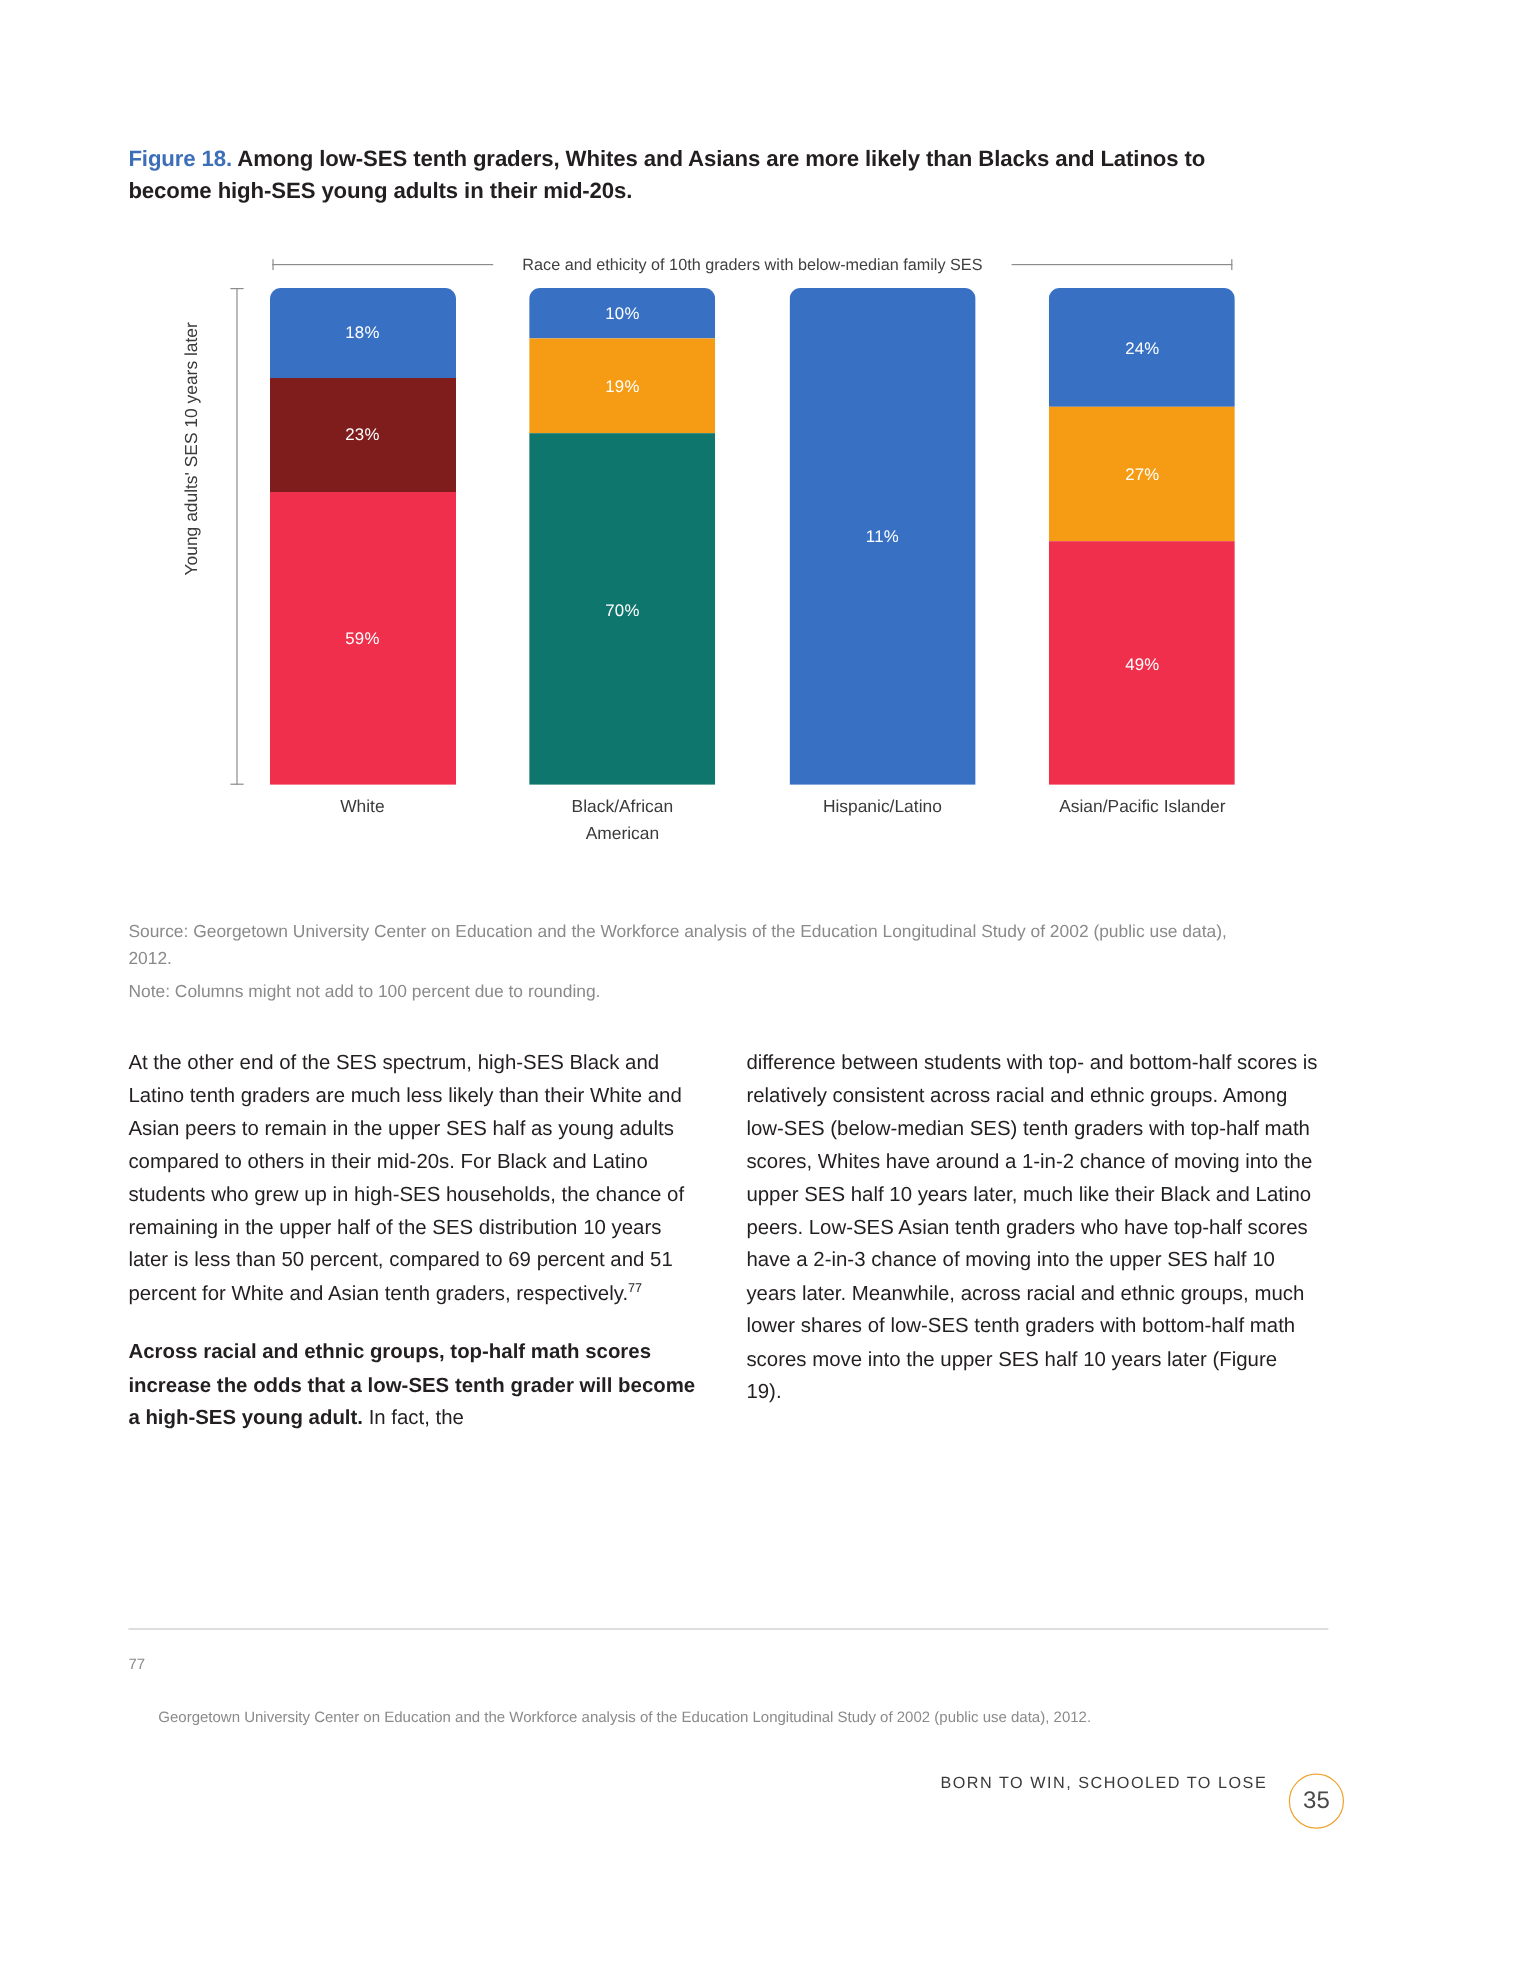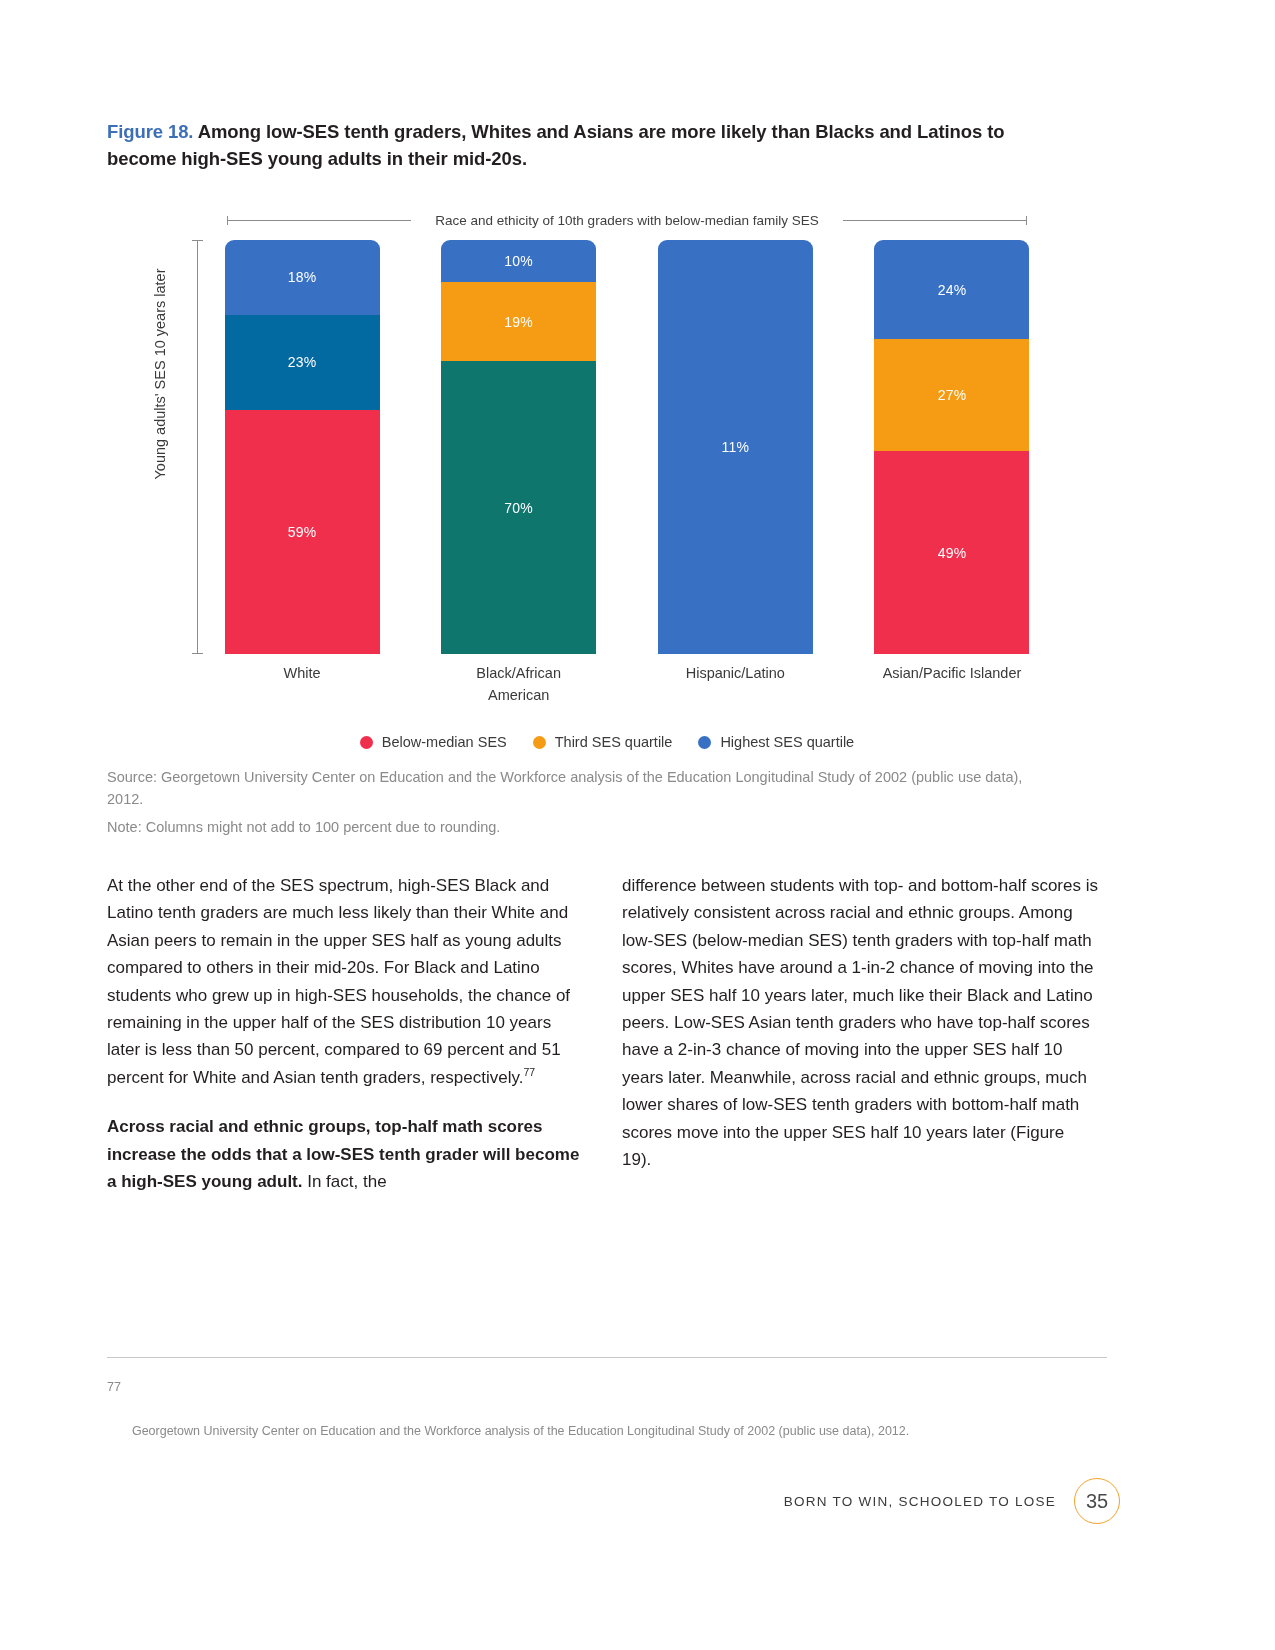--- a/index.html
+++ b/index.html
@@ -273,21 +273,21 @@
   .footnote .fn-text { flex: 1 1 auto; margin-top: 44px; }
 
   
   .footer {
     position: absolute;
     left: 700px;
     top: 1478px;
     width: 420px;
     height: 46px;
     display: flex;
-    align-items: center;
+    align-items: flex-start;
     justify-content: flex-end;
     gap: 18px;
   }
   .footer-title {
     font-size: 13.5px;
     letter-spacing: 1.25px;
     color: #3a3a3a;
   }
   .page-badge {
     width: 44px;
@@ -326,21 +326,21 @@
     </div>
     <div class="y-title">Young adults' SES 10 years later</div>
 
     <div class="plot">
 
       <div class="bar-group">
         <div class="bar">
           <div class="seg" style="flex:18 1 0;background:#3871c4">
             <span class="seg-label">18%</span>
           </div>
-          <div class="seg" style="flex:23 1 0;background:#0369a1">
+          <div class="seg" style="flex:23 1 0;background:#7f1d1d">
             <span class="seg-label">23%</span>
           </div>
           <div class="seg" style="flex:59 1 0;background:#ef2f4c">
             <span class="seg-label">59%</span>
           </div>
         </div>
       </div>
 
       <div class="bar-group">
         <div class="bar">
@@ -392,34 +392,20 @@
       <div class="cat">
         <div>Hispanic/Latino</div>
         <div></div>
       </div>
       <div class="cat">
         <div>Asian/Pacific Islander</div>
         <div></div>
       </div>
     </div>
 
-    <div class="legend">
-      <div class="legend-item">
-        <span class="legend-dot" style="background:#ef2f4c"></span>
-        <span class="legend-label">Below-median SES</span>
-      </div>
-      <div class="legend-item">
-        <span class="legend-dot" style="background:#f59c14"></span>
-        <span class="legend-label">Third SES quartile</span>
-      </div>
-      <div class="legend-item">
-        <span class="legend-dot" style="background:#3871c4"></span>
-        <span class="legend-label">Highest SES quartile</span>
-      </div>
-    </div>
 
   </div>
 
   <div class="source">Source: Georgetown University Center on Education and the Workforce analysis of the Education Longitudinal Study of 2002 (public use data), 2012.</div>
   <div class="note">Note: Columns might not add to 100 percent due to rounding.</div>
 
   <div class="col left">
     <p><span>At the other end of the SES spectrum, high-SES Black and Latino tenth graders are much less likely than their White and Asian peers to remain in the upper SES half as young adults compared to others in their mid-20s. For Black and Latino students who grew up in high-SES households, the chance of remaining in the upper half of the SES distribution 10 years later is less than 50 percent, compared to 69 percent and 51 percent for White and Asian tenth graders, respectively.</span><sup>77</sup></p>
     <p class="bold-lead"><b>Across racial and ethnic groups, top-half math scores increase the odds that a low-SES tenth grader will become a high-SES young adult.</b><span> In fact, the</span></p>
   </div>

